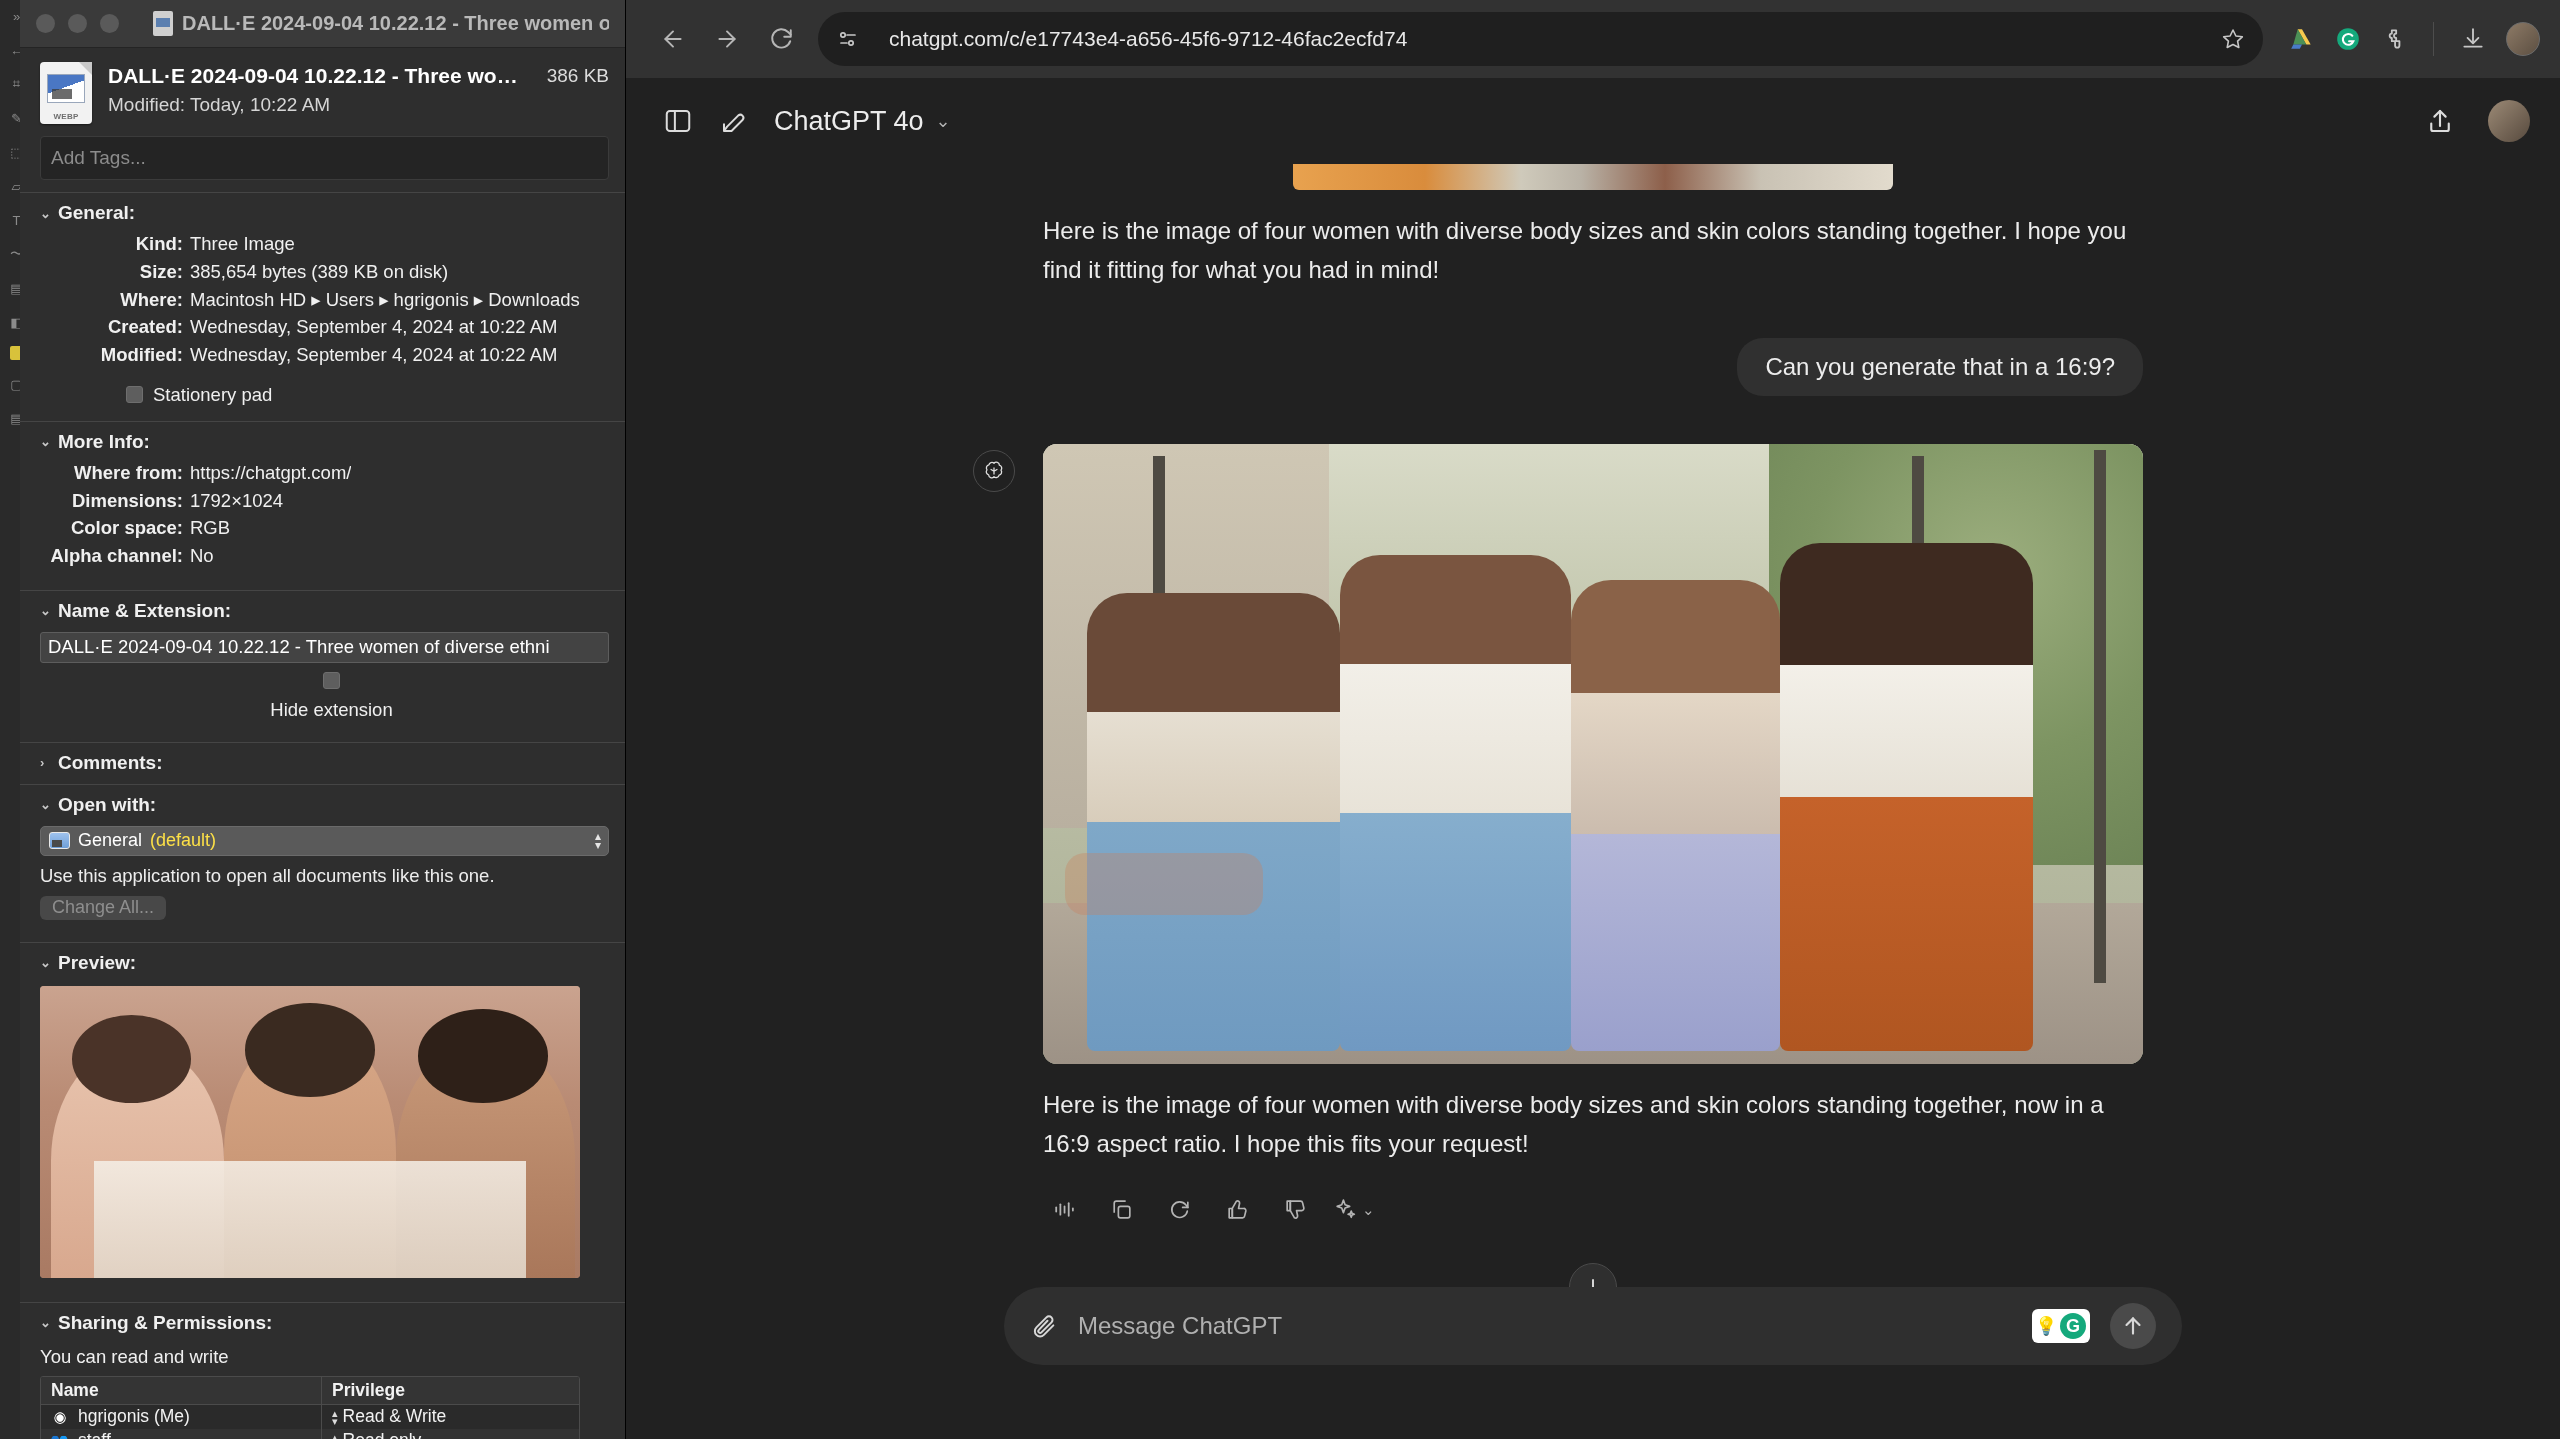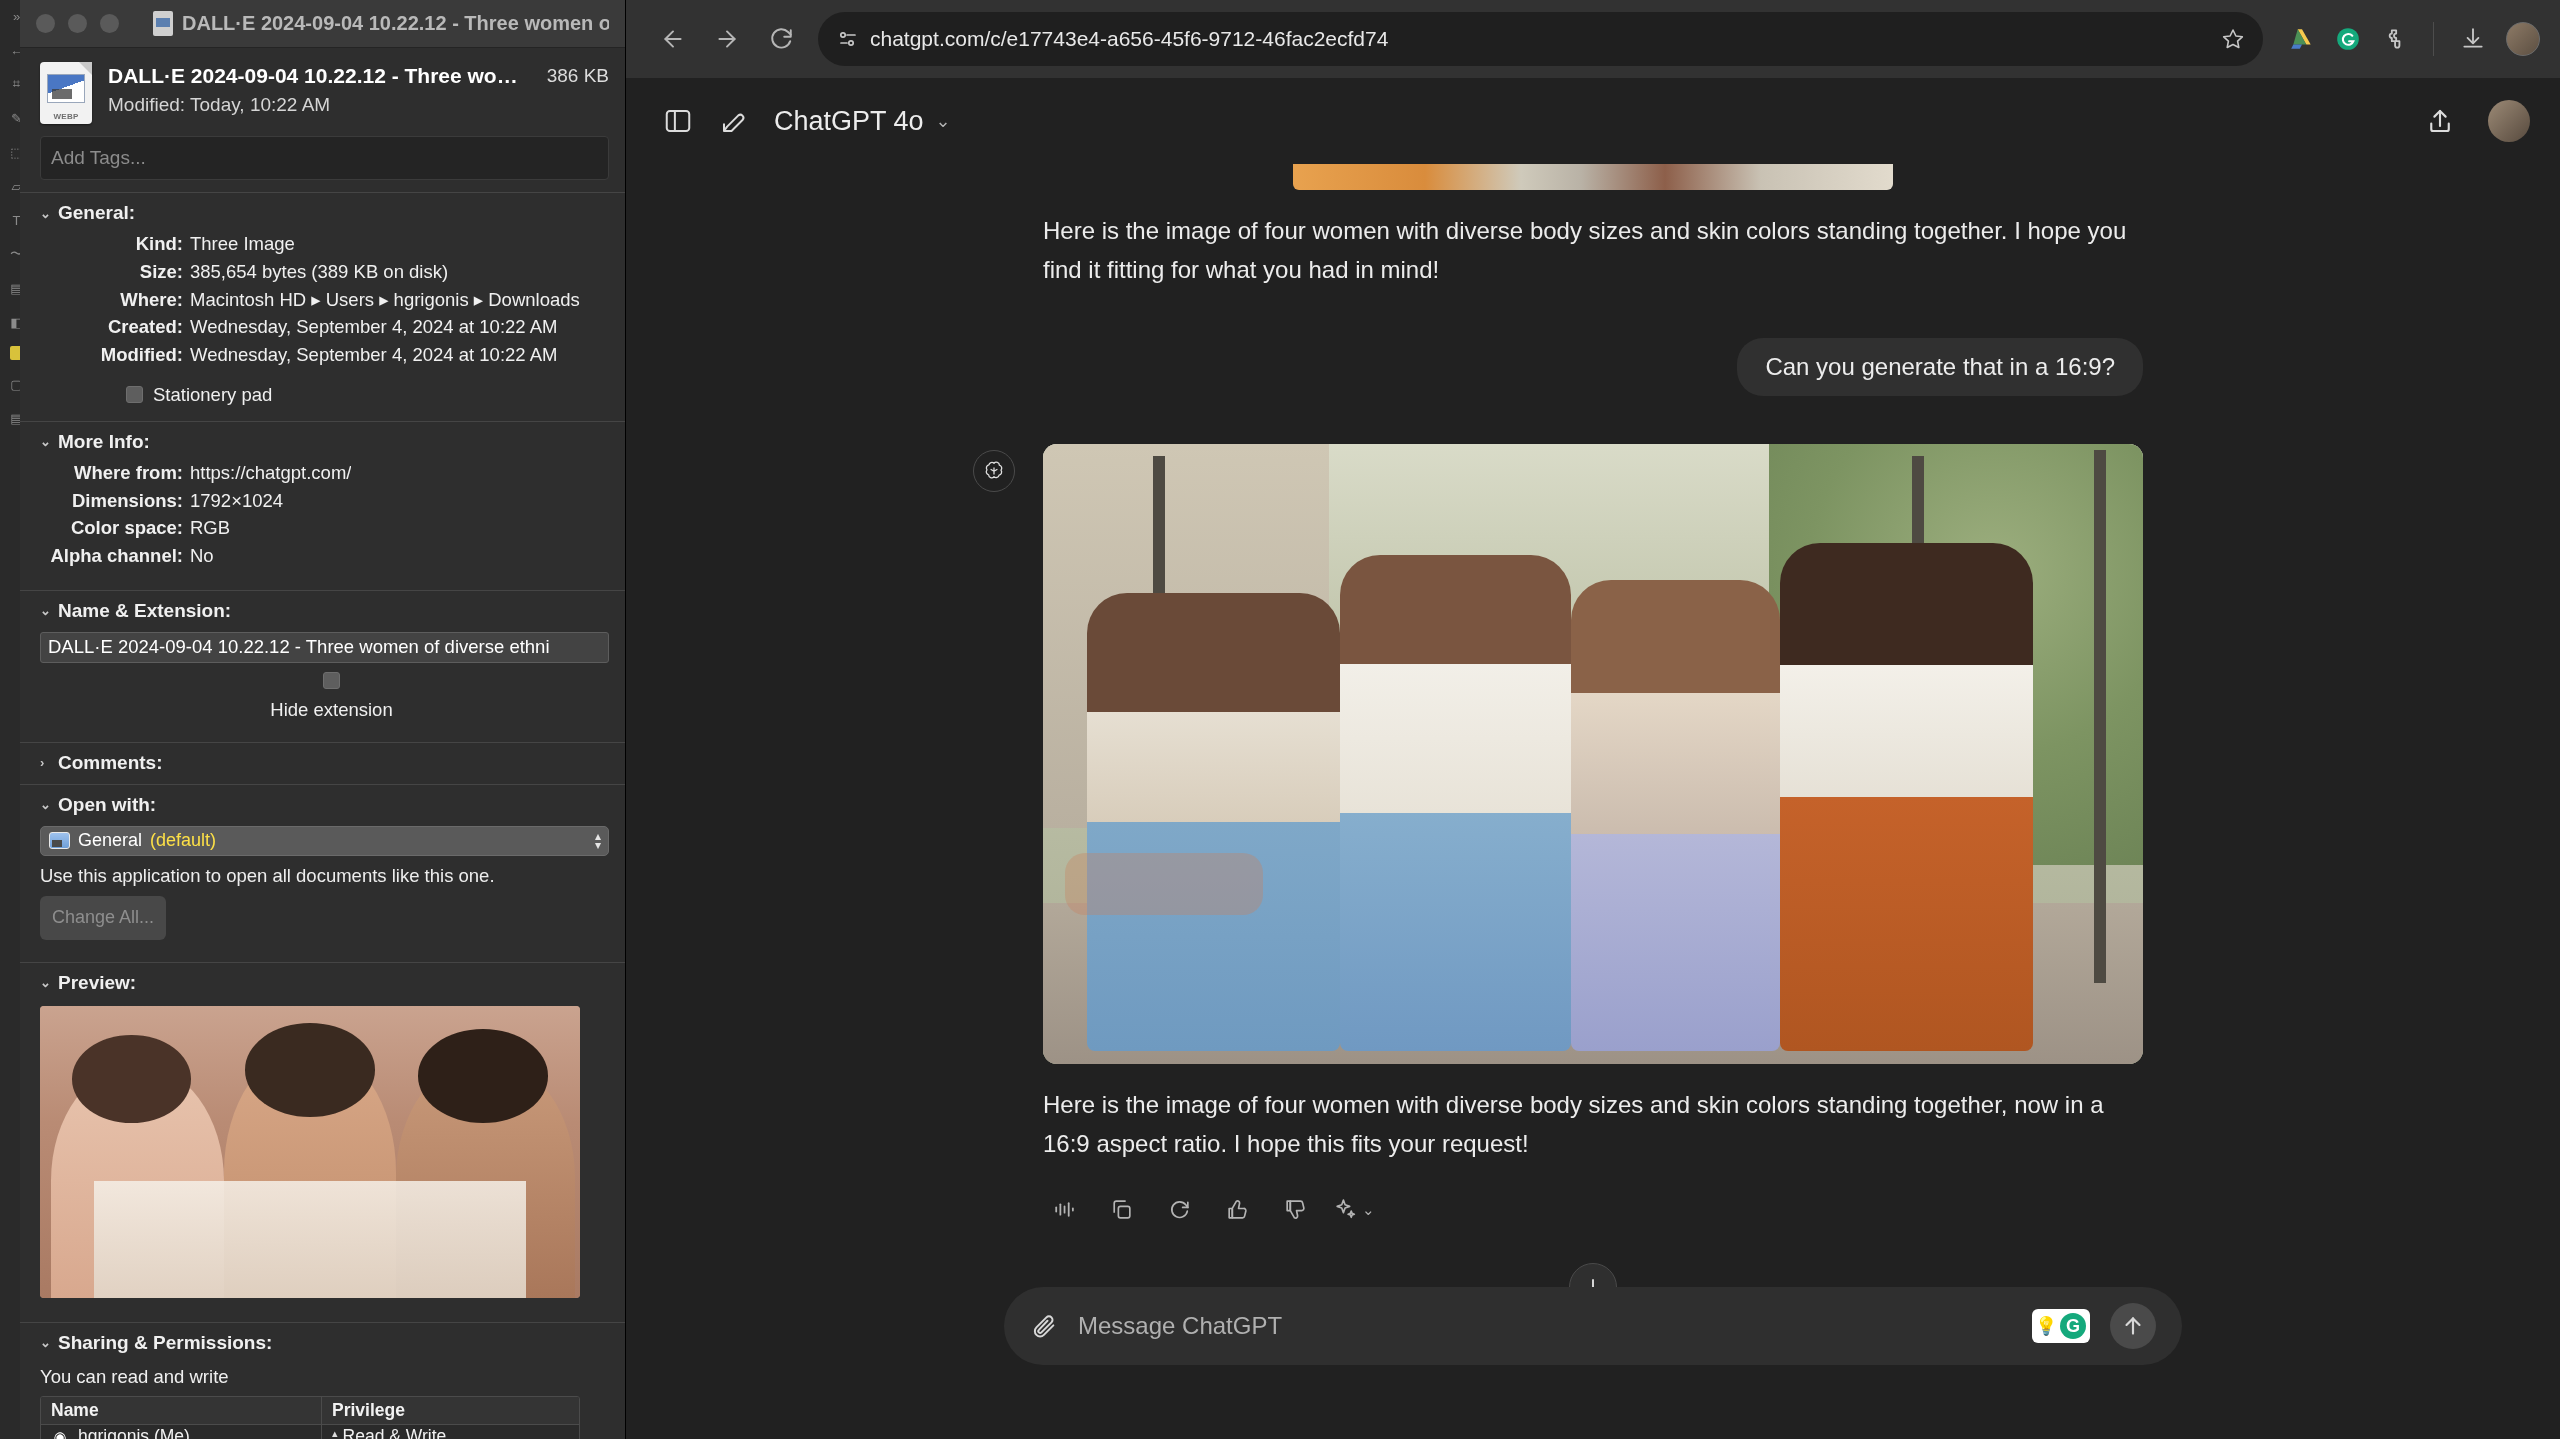--- a/index.html
+++ b/index.html
@@ -153,21 +153,21 @@
     background:#4a4a4a;
   }
   .dim { color: #fde047; }
   .stepper {
     position: absolute; right: 7px; top: 50%; transform: translateY(-50%);
     font-size: 12px; line-height: 9px; color: #e6e6e6; text-align: center;
   }
   .helptext { font-size: 18.5px; color: #ededed; margin-top: 9px; }
   .btn-changeall {
     margin-top: 9px; display: inline-flex; align-items: center;
-    height: 44px; padding: 0 12px; border-radius: 6px;
+    height: 24px; padding: 0 12px; border-radius: 6px;
     background: #484848; color: #8e8e8e; font-size: 18px;
   }
 
   .preview-img {
     margin: 6px 0 0 0; width: 540px; height: 292px;
     border-radius: 4px; overflow: hidden; position: relative;
     background: #b48a74;
   }
   .share-note { font-size: 18.5px; color: #f0f0f0; padding: 6px 0 8px 0; }
 
@@ -194,21 +194,21 @@
     height: 78px; flex: 0 0 78px; background: #323232;
     display: flex; align-items: center; gap: 0; padding: 0 20px;
   }
   .nav-btn {
     width: 54px; height: 54px; border-radius: 50%;
     display: flex; align-items: center; justify-content: center;
     color: #b6b6b6; flex: 0 0 auto;
   }
   .omnibox {
     flex: 1 1 auto; height: 54px; background: #1f1f1f; border-radius: 27px;
-    display: flex; align-items: center; gap: 10px; padding: 0 18px;
+    display: flex; align-items: center; gap: 29px; padding: 0 18px;
     margin: 0 10px 0 10px; min-width: 0;
   }
   .omni-url {
     font-size: 21px; color: #e8e8e8; white-space: nowrap; overflow: hidden;
     text-overflow: ellipsis; flex: 1 1 auto;
   }
   .chip-ic { flex: 0 0 auto; color: #c7c7c7; display: flex; align-items: center; }
   .ext-row { display: flex; align-items: center; gap: 20px; margin-left: 16px; flex: 0 0 auto; }
   .chrome-div { width: 1px; height: 34px; background: #4d4d4d; margin: 0 6px; }
   .avatar-sm {

